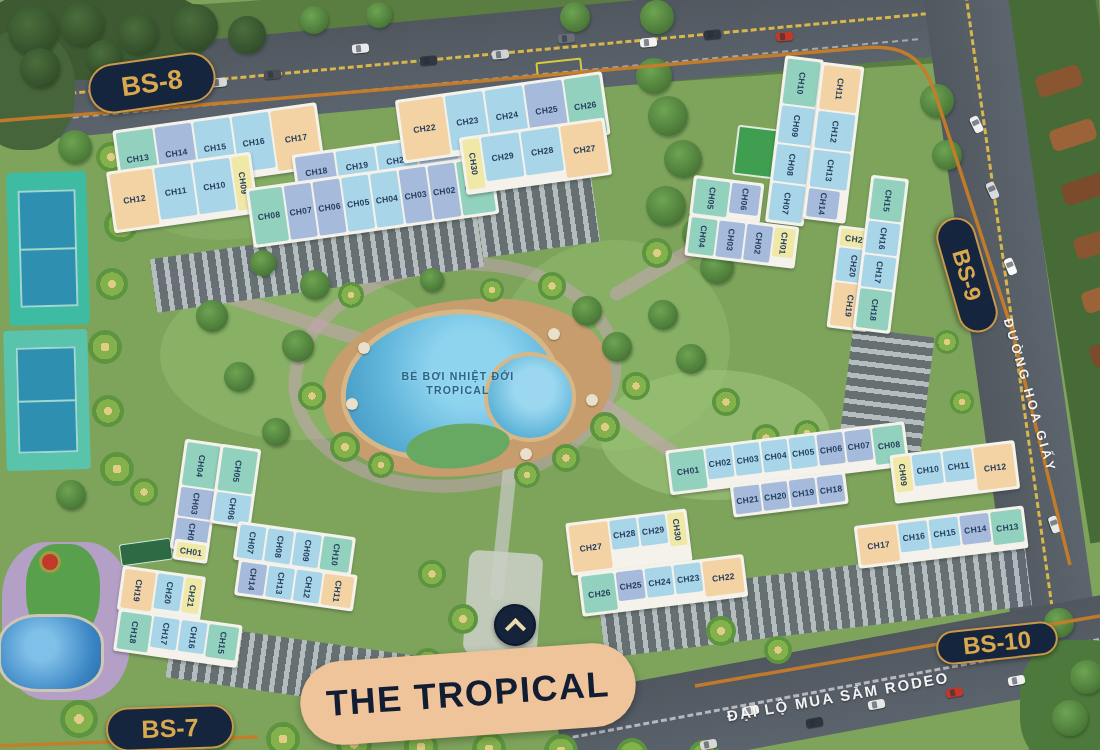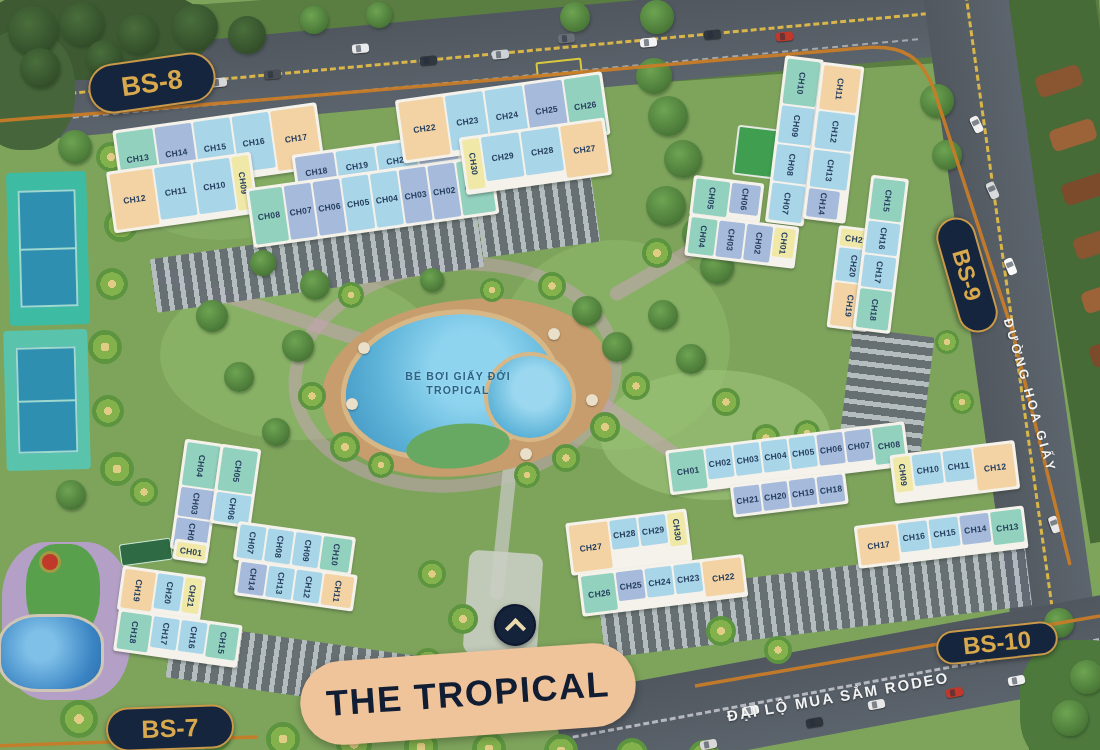--- a/index.html
+++ b/index.html
@@ -183,21 +183,21 @@
   <div id="pool-deck"></div>
   <div id="pool-main"></div>
   <div id="pool-round"></div>
   <div id="pool-island"></div>
   <div class="umb" style="left:358px;top:342px"></div>
   <div class="umb" style="left:346px;top:398px"></div>
   <div class="umb" style="left:548px;top:328px"></div>
   <div class="umb" style="left:586px;top:394px"></div>
   <div class="umb" style="left:520px;top:448px"></div>
   <div id="pool-label">
-    <div>BỂ BƠI GIẤY ĐỚI</div>
+    <div>BỂ BƠI NHIỆT ĐỚI</div>
     <div>TROPICAL</div>
   </div>
 
   <div id="play-deck"></div>
   <div id="play-lawn"></div>
   <div id="play-toy"></div>
   <div id="play-pool"></div>
   <div id="sign-green"></div>
 
   <div id="roof-b8" class="roof"></div>

